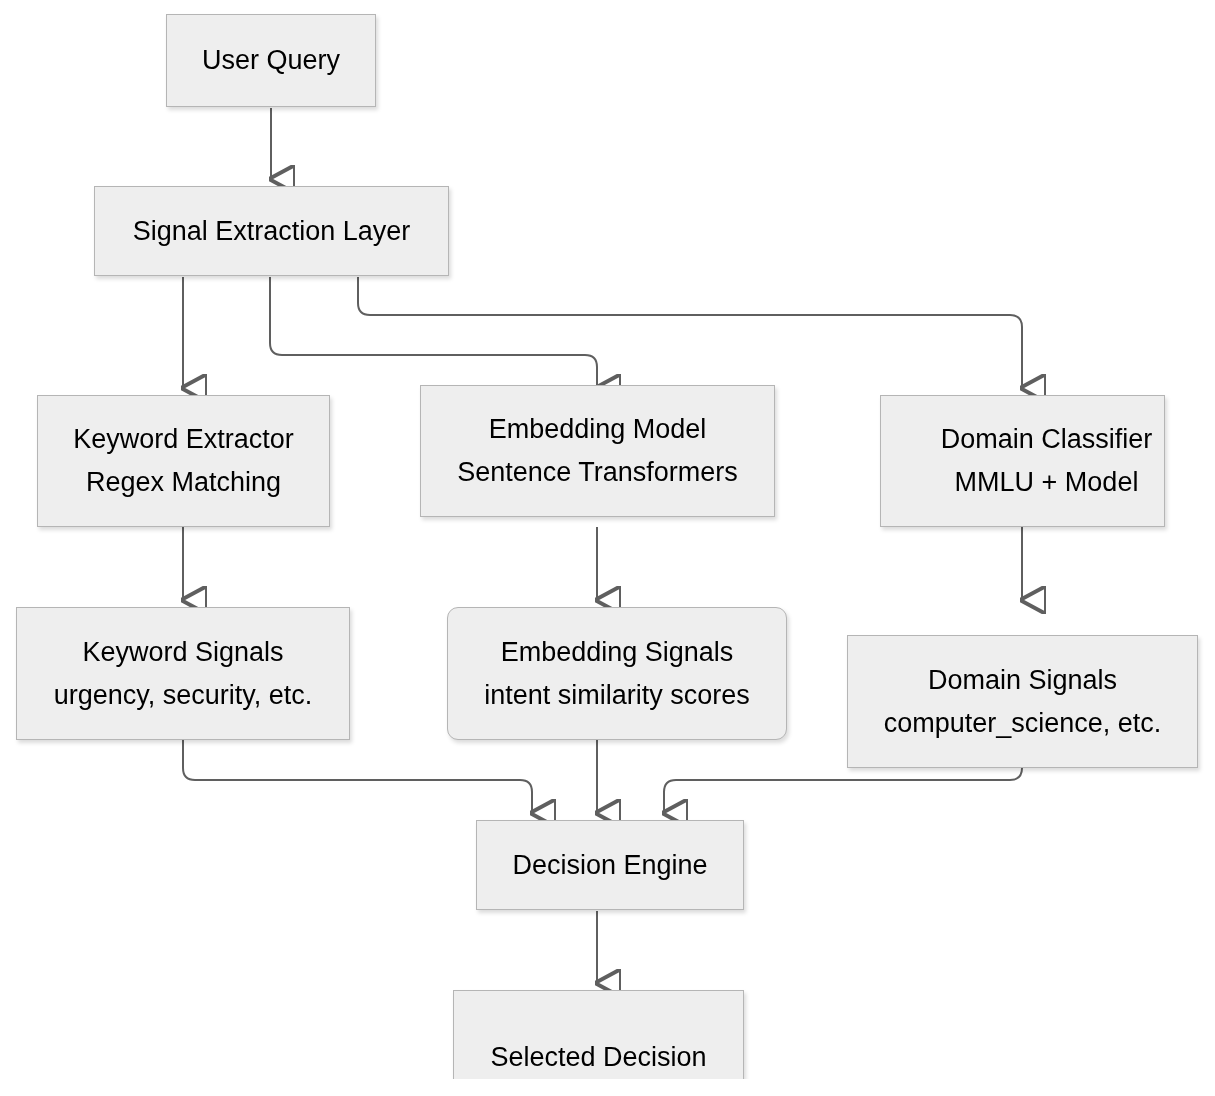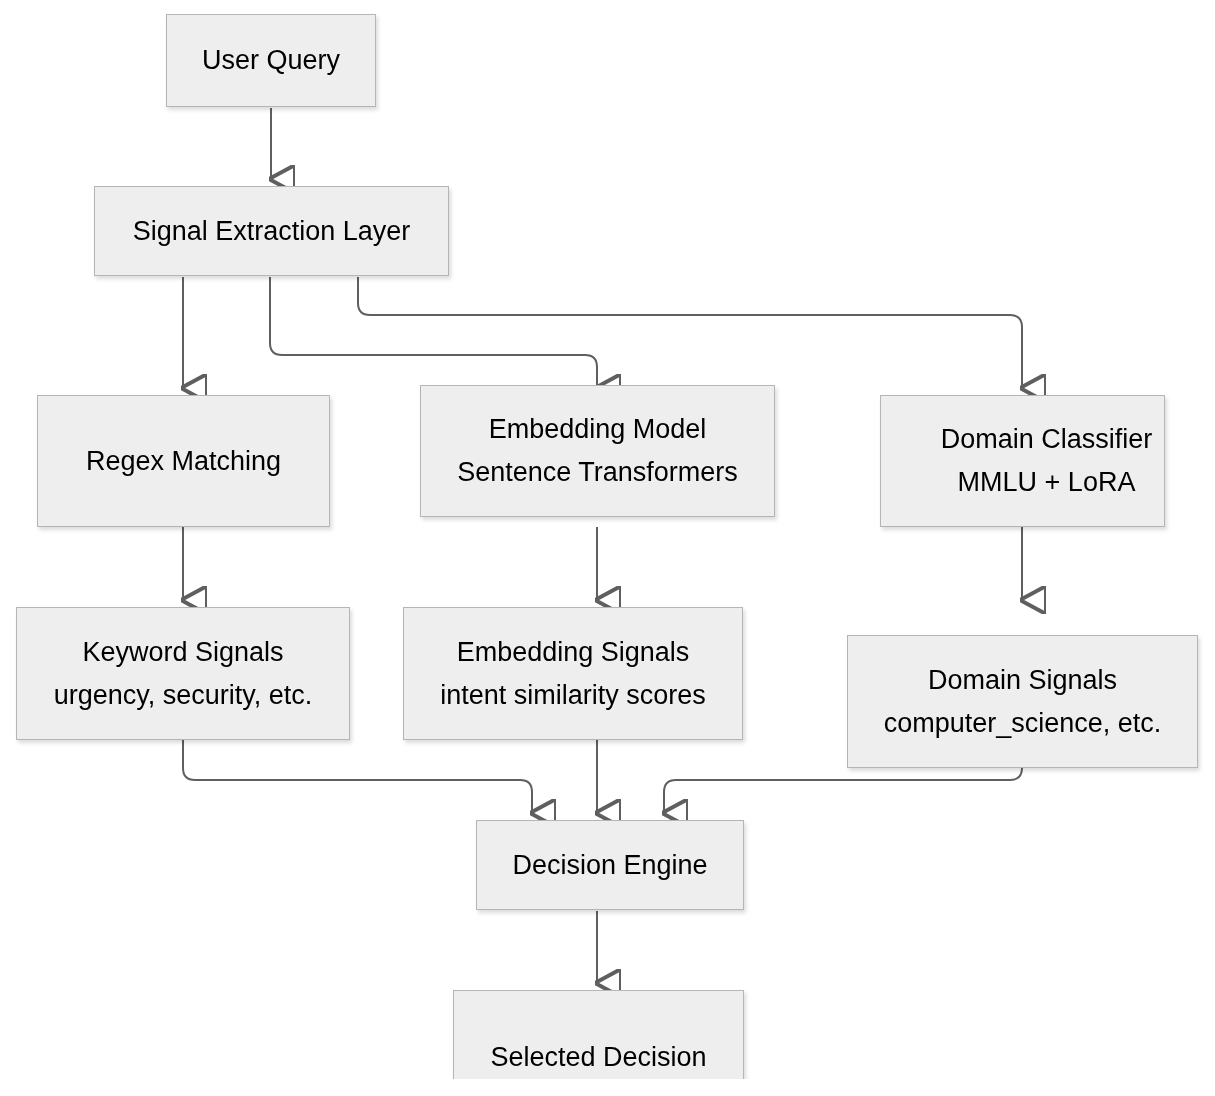--- a/index.html
+++ b/index.html
@@ -42,21 +42,21 @@
     line-height: 43px;
     white-space: nowrap;
   }
   
   .n-user-query        { left: 166px; top: 14px;  width: 210px; height: 93px; }
   .n-signal-extraction { left: 94px;  top: 186px; width: 355px; height: 90px; text-align: right; }
   .n-keyword-extractor { left: 37px;  top: 395px; width: 293px; height: 132px; }
   .n-embedding-model   { left: 420px; top: 385px; width: 355px; height: 132px; text-align: right; }
   .n-domain-classifier { left: 880px; top: 395px; width: 285px; height: 132px; padding-left: 48px; }
   .n-keyword-signals   { left: 16px;  top: 607px; width: 334px; height: 133px; justify-content: center; }
-  .n-embedding-signals { left: 403px; top: 607px; width: 340px; height: 133px; }
+  .n-embedding-signals { left: 447px; top: 607px; width: 340px; height: 133px; border-radius: 11px; }
   .n-domain-signals    { left: 847px; top: 607px; width: 351px; height: 133px; margin-top: 28px; }
   .n-decision-engine   { left: 464px; top: 820px; width: 268px; height: 90px; margin-left: 12px; }
   .n-selected-decision { left: 453px; top: 990px; width: 291px; height: 90px; justify-content: flex-end; }
 </style>
 </head>
 <body>
 
 <div class="canvas">
 
   <svg class="edge-layer" width="1215" height="1096" viewBox="0 0 1215 1096">
@@ -80,31 +80,32 @@
 
   <div class="node n-user-query">
     <div>User Query</div>
   </div>
 
   <div class="node n-signal-extraction">
     <div>Signal Extraction Layer</div>
   </div>
 
   <div class="node n-keyword-extractor">
+    <div>Keyword Extractor</div>
     <div>Regex Matching</div>
   </div>
 
   <div class="node n-embedding-model">
     <div>Embedding Model</div>
     <div>Sentence Transformers</div>
   </div>
 
   <div class="node n-domain-classifier">
     <div>Domain Classifier</div>
-    <div>MMLU + LoRA</div>
+    <div>MMLU + Model</div>
   </div>
 
   <div class="node n-keyword-signals">
     <div>Keyword Signals</div>
     <div>urgency, security, etc.</div>
   </div>
 
   <div class="node n-embedding-signals">
     <div>Embedding Signals</div>
     <div>intent similarity scores</div>

